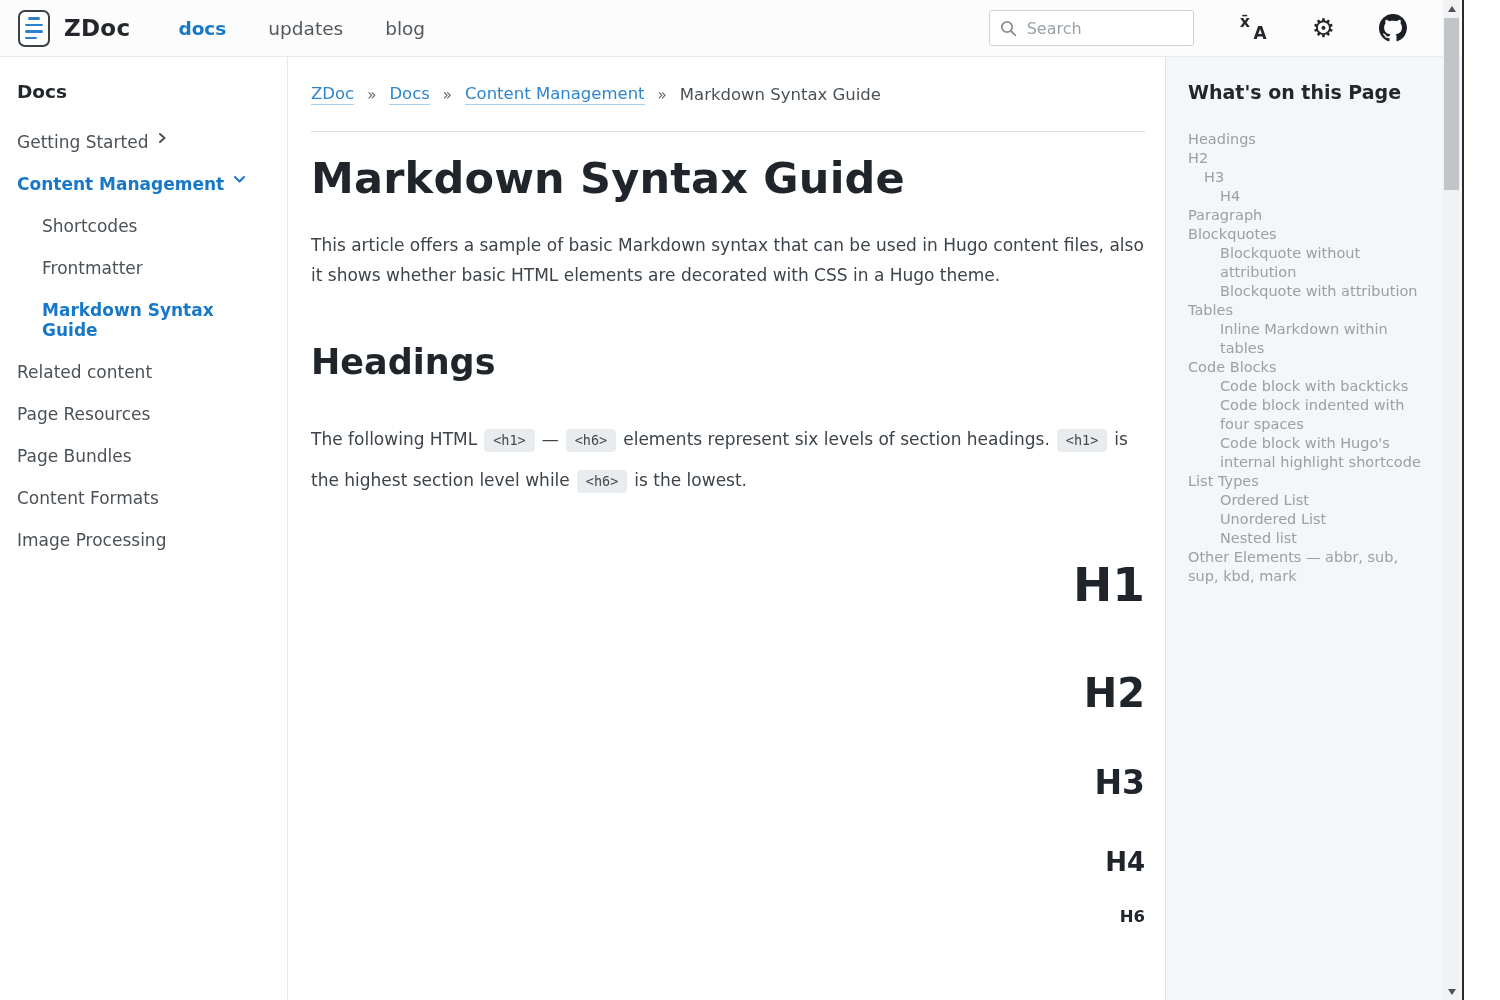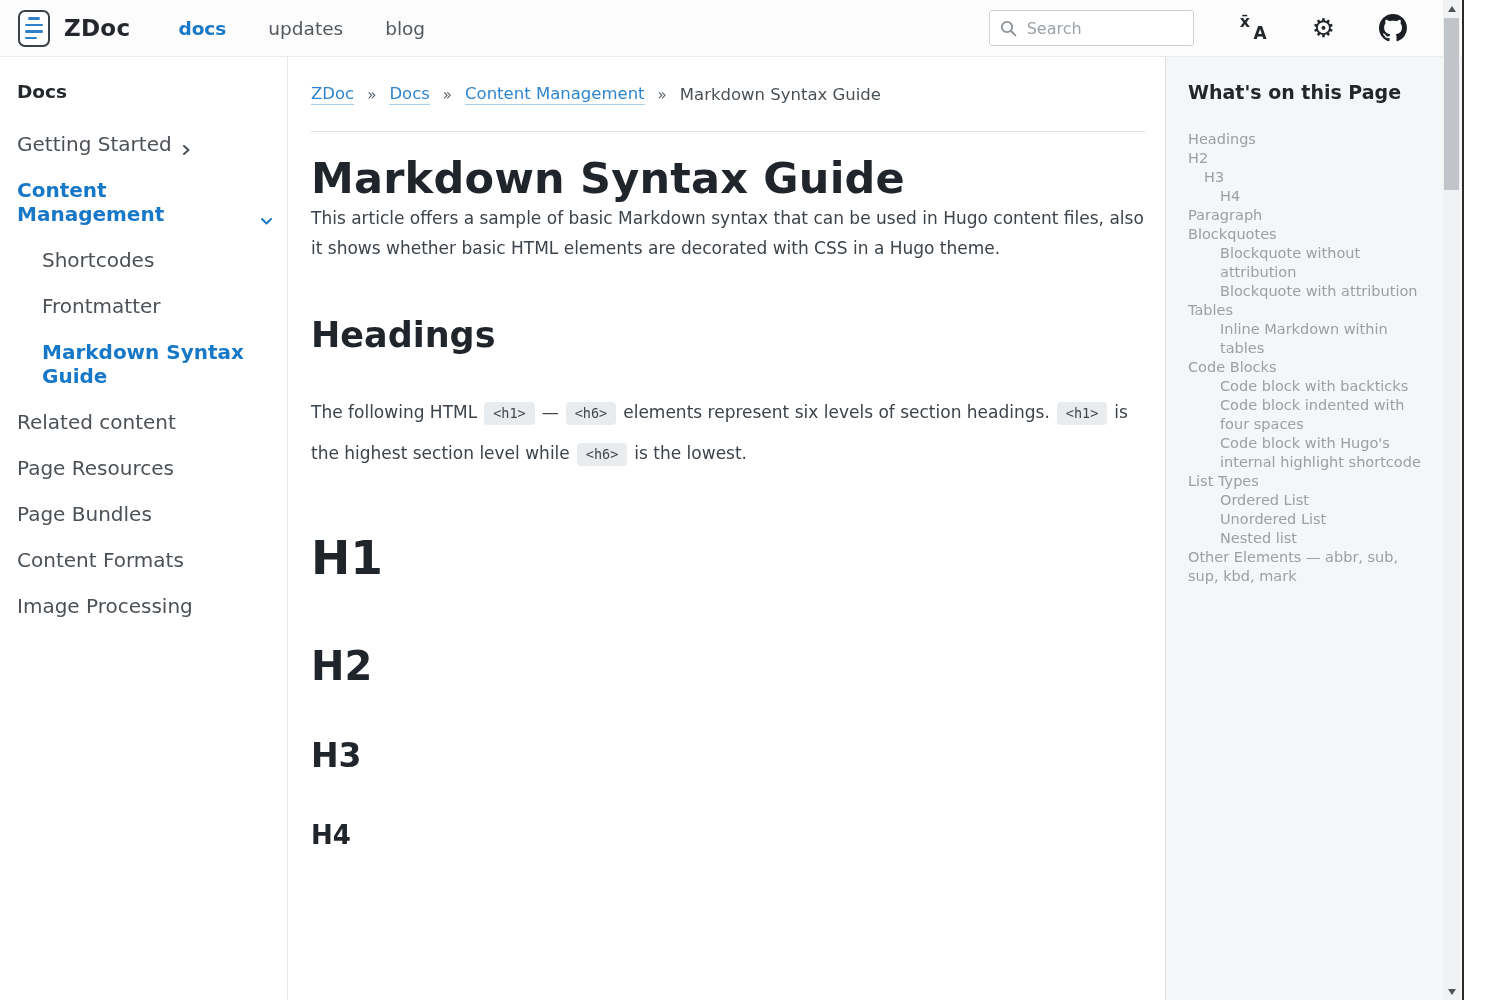--- a/index.html
+++ b/index.html
@@ -45,41 +45,41 @@
   .tr-ico .tra::before { content:"A"; position:absolute; right:1px; bottom:-2px; font-size:17px; font-weight:bold; }
   .gear { font-size:26px; color:#23272b; line-height:1; cursor:pointer; }
   .gh { cursor:pointer; display:block; }
 
   
   .row { display:flex; height:943px; }
 
   
   .sidebar { width:288px; flex:none; border-right:1px solid #e6e8ea; padding:24px 14px 0 17px; background:#fff; }
   .side-title { font-size:18.5px; font-weight:bold; color:#23272b; margin-bottom:30px; }
-  .side-item { font-size:20px; color:#4b5157; margin-bottom:22px; cursor:pointer; display:flex; align-items:flex-end; gap:9px; }
+  .side-item { font-size:17px; color:#4b5157; margin-bottom:22px; cursor:pointer; display:flex; align-items:flex-start; gap:9px; }
   .side-item.sub { margin-left:25px; }
   .side-item.active { color:#1878c8; font-weight:bold; }
   .side-item svg { flex:none; }
 
   
   main { flex:1; background:#fff; padding:27px 20px 0 23px; overflow:hidden; }
   .crumbs { display:flex; align-items:center; gap:13px; font-size:16.5px; }
   .crumbs a { color:#2f85cd; text-decoration:none; border-bottom:1.5px solid #a9cfec; padding-bottom:1px; cursor:pointer; }
   .crumbs .sep { color:#55616b; font-size:15px; }
   .crumbs .cur { color:#4a5156; }
   hr.rule { border:none; border-top:1px solid #dcdfe2; margin-top:26px; }
   h1.title { margin-top:22px; font-size:43px; font-weight:800; color:#1f252b; letter-spacing:.2px; line-height:1.15; }
-  p.intro { font-size:17px; line-height:30px; color:#3c434a; max-width:852px; }
+  p.intro { margin-top:27px; font-size:17px; line-height:30px; color:#3c434a; max-width:852px; }
   h2.sec { margin-top:51px; font-size:35px; font-weight:800; color:#1f252b; line-height:1.2; }
   p.note { margin-top:36px; font-size:17px; line-height:40px; color:#3c434a; max-width:852px; }
   .chip {
     background:#e9ecef; color:#3f474e; font-family:"DejaVu Sans Mono", monospace;
     font-size:13.5px; padding:3px 9px 4px; border-radius:4px; margin:0 7px; white-space:nowrap;
   }
-  .sh { font-weight:800; color:#20252b; line-height:1.15; }
+  .sh { font-weight:800; color:#20252b; line-height:1.15;text-align:right; }
   .sh1 { margin-top:57px; font-size:47px; }
   .sh2 { margin-top:58px; font-size:40px; }
   .sh3 { margin-top:48px; font-size:33px; }
   .sh4 { margin-top:46px; font-size:26px; }
   .sh5 { margin-top:37px; font-size:20px; }
   .sh6 { margin-top:30px; font-size:16.5px; }
 
   
   .toc { width:297px; flex:none; background:#f5f6f8; border-left:1px solid #dfe2e5; padding:24px 24px 0 22px; }
   .toc-title { font-size:19px; font-weight:bold; color:#23272b; margin-bottom:27px; }
@@ -188,20 +188,21 @@
       <h1 class="title">Markdown Syntax Guide</h1>
       <p class="intro">This article offers a sample of basic Markdown syntax that can be used in Hugo content files, also it shows whether basic HTML elements are decorated with CSS in a Hugo theme.</p>
       <h2 class="sec">Headings</h2>
       <p class="note">
         <span>The following HTML</span><code class="chip">&lt;h1&gt;</code><span>—</span><code class="chip">&lt;h6&gt;</code><span>elements represent six levels of section headings.</span><code class="chip">&lt;h1&gt;</code><span>is the highest section level while</span><code class="chip">&lt;h6&gt;</code><span>is the lowest.</span>
       </p>
       <div class="sh sh1">H1</div>
       <div class="sh sh2">H2</div>
       <div class="sh sh3">H3</div>
       <div class="sh sh4">H4</div>
+      <div class="sh sh6">H6</div>
     </main>
 
     <aside class="toc">
       <div class="toc-title">What's on this Page</div>
       <div class="toc-list">
         <div class="ti lvl0">Headings</div>
         <div class="ti lvl0">H2</div>
         <div class="ti lvl1">H3</div>
         <div class="ti lvl2">H4</div>
         <div class="ti lvl0">Paragraph</div>

